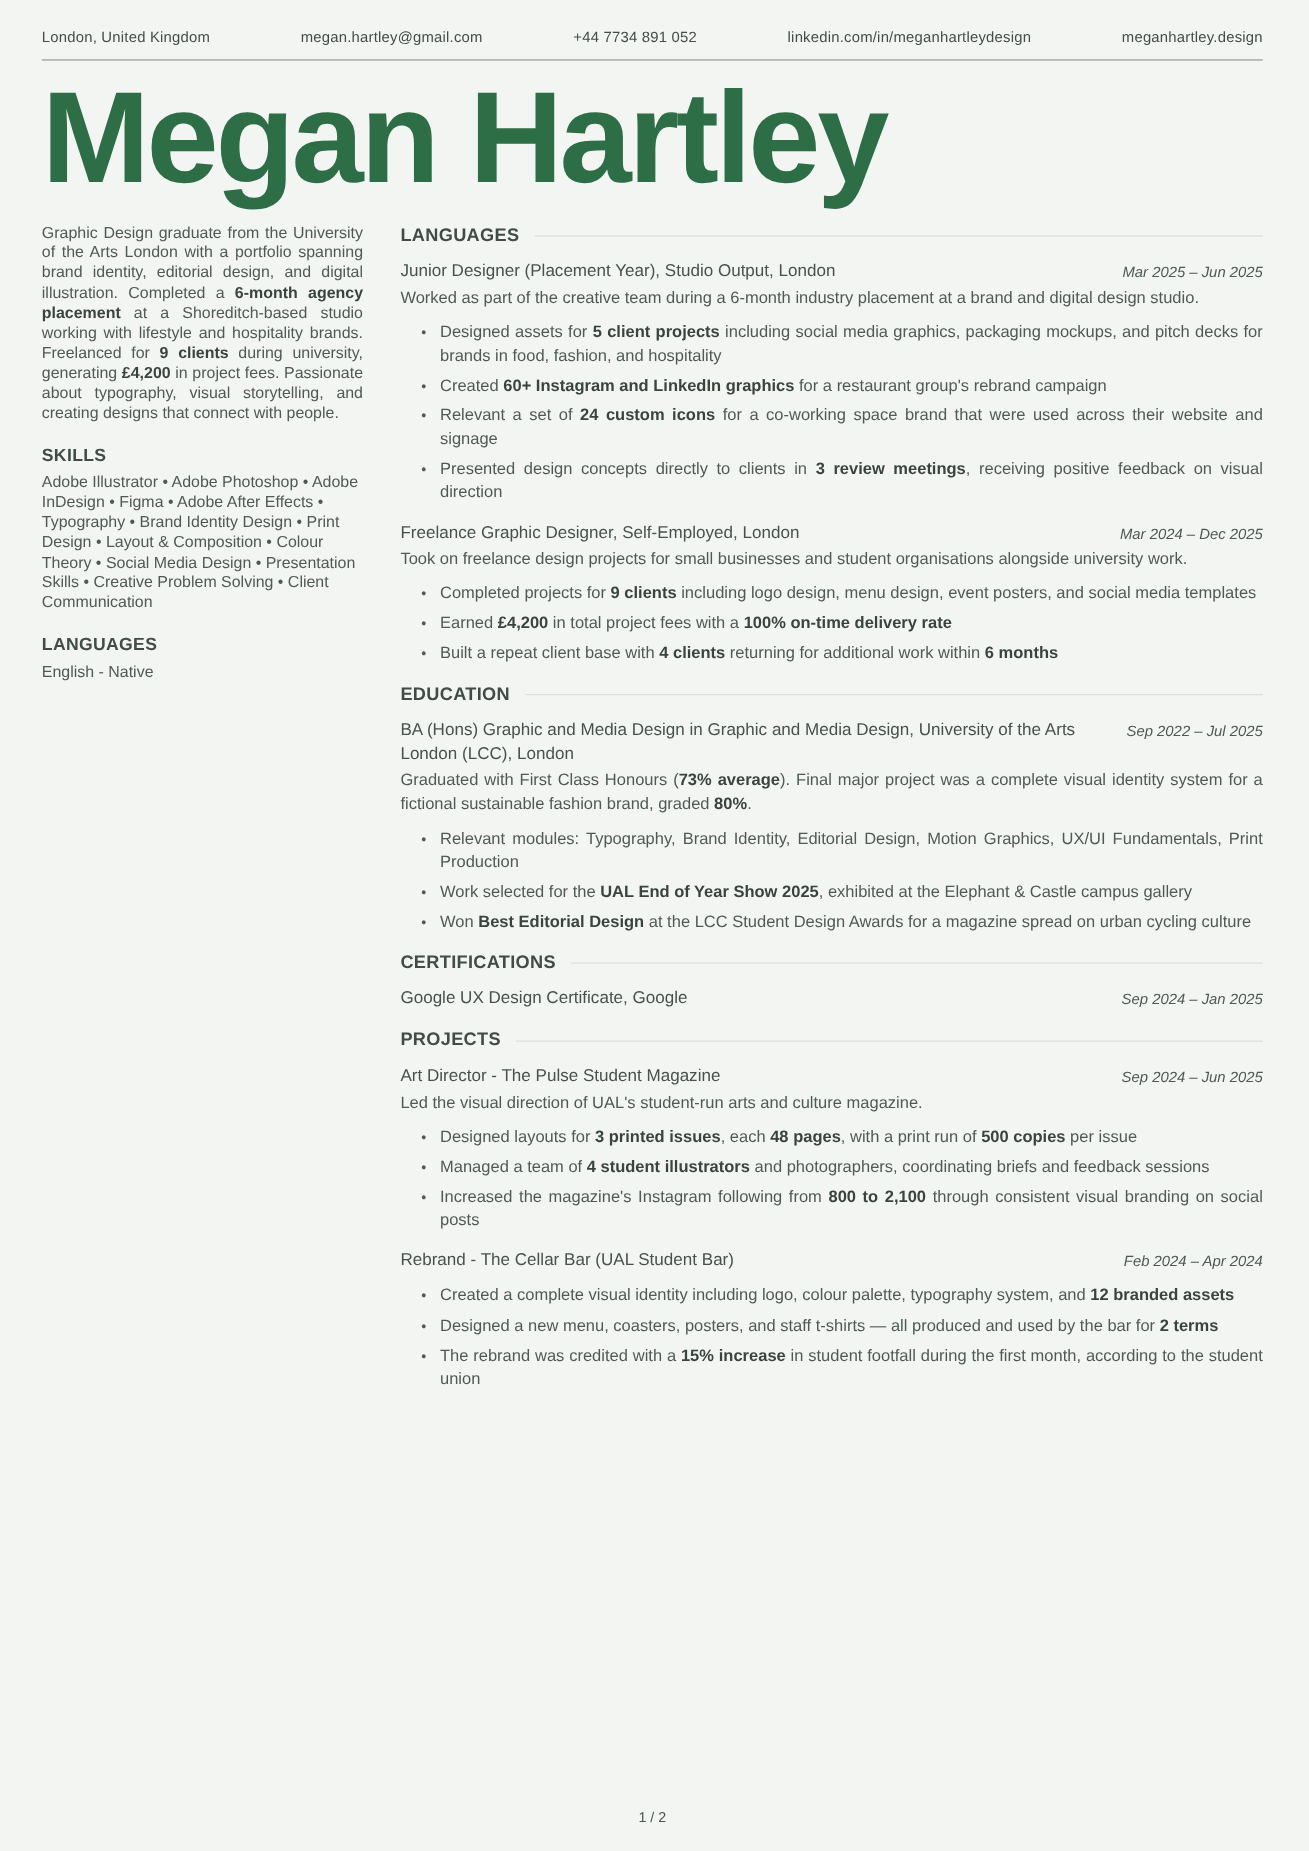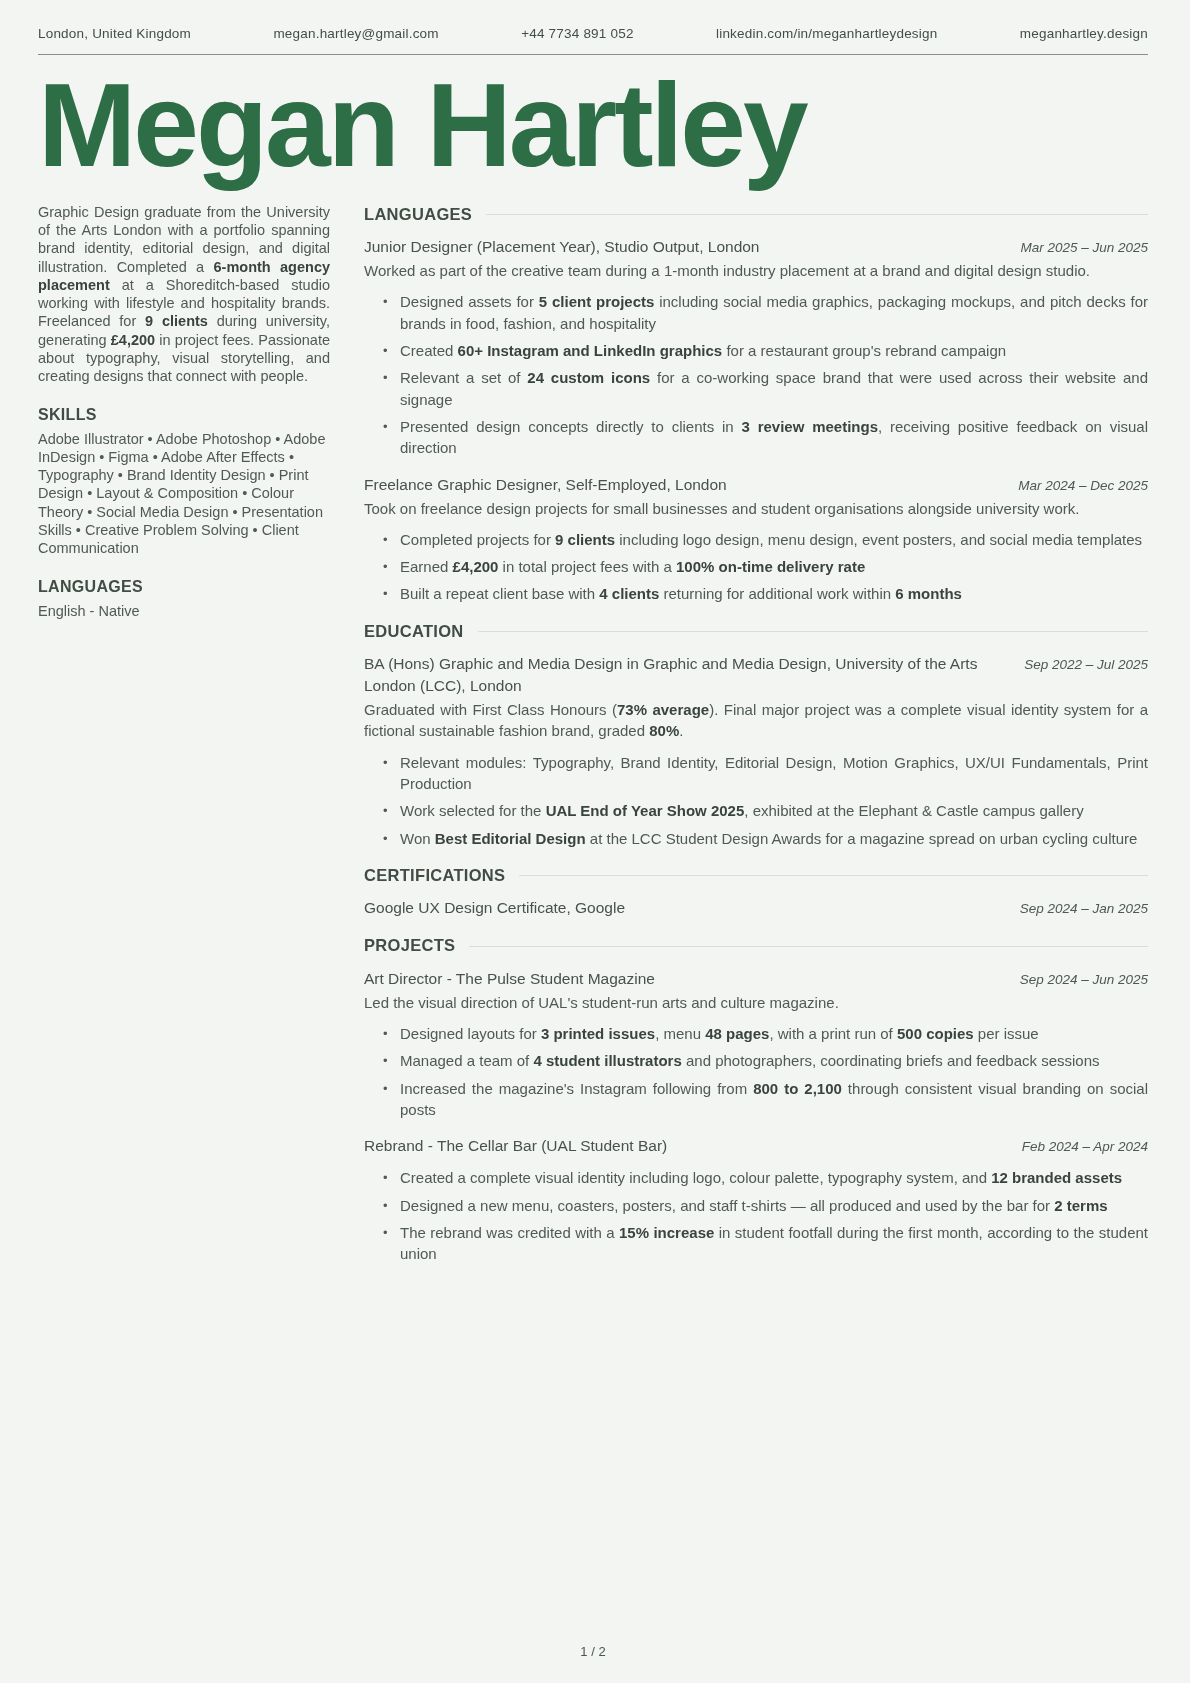--- a/index.html
+++ b/index.html
@@ -89,21 +89,21 @@
     <div class="right">
 
       <div class="section">
         <div class="section-heading">LANGUAGES</div>
 
         <div class="entry">
           <div class="entry-head">
             <div class="entry-title">Junior Designer (Placement Year), Studio Output, London</div>
             <div class="entry-date">Mar 2025 – Jun 2025</div>
           </div>
-          <div class="entry-desc"><span>Worked as part of the creative team during a 1-month industry placement at a brand and digital design studio.</span></div>
+          <div class="entry-desc"><span>Worked as part of the creative team during a 6-month industry placement at a brand and digital design studio.</span></div>
           <div class="bullets">
             <div class="bullet">
                 <span class="dot">•</span>
                 <span class="txt"><span>Designed assets for </span><span class="b">5 client projects</span><span> including social media graphics, packaging mockups, and pitch decks for brands in food, fashion, and hospitality</span></span>
               </div>
             <div class="bullet">
                 <span class="dot">•</span>
                 <span class="txt"><span>Created </span><span class="b">60+ Instagram and LinkedIn graphics</span><span> for a restaurant group's rebrand campaign</span></span>
               </div>
             <div class="bullet">
@@ -181,21 +181,21 @@
 
         <div class="entry">
           <div class="entry-head">
             <div class="entry-title">Art Director - The Pulse Student Magazine</div>
             <div class="entry-date">Sep 2024 – Jun 2025</div>
           </div>
           <div class="entry-desc"><span>Led the visual direction of UAL's student-run arts and culture magazine.</span></div>
           <div class="bullets">
             <div class="bullet">
                 <span class="dot">•</span>
-                <span class="txt"><span>Designed layouts for </span><span class="b">3 printed issues</span><span>, menu </span><span class="b">48 pages</span><span>, with a print run of </span><span class="b">500 copies</span><span> per issue</span></span>
+                <span class="txt"><span>Designed layouts for </span><span class="b">3 printed issues</span><span>, each </span><span class="b">48 pages</span><span>, with a print run of </span><span class="b">500 copies</span><span> per issue</span></span>
               </div>
             <div class="bullet">
                 <span class="dot">•</span>
                 <span class="txt"><span>Managed a team of </span><span class="b">4 student illustrators</span><span> and photographers, coordinating briefs and feedback sessions</span></span>
               </div>
             <div class="bullet">
                 <span class="dot">•</span>
                 <span class="txt"><span>Increased the magazine's Instagram following from </span><span class="b">800 to 2,100</span><span> through consistent visual branding on social posts</span></span>
               </div>
           </div>

